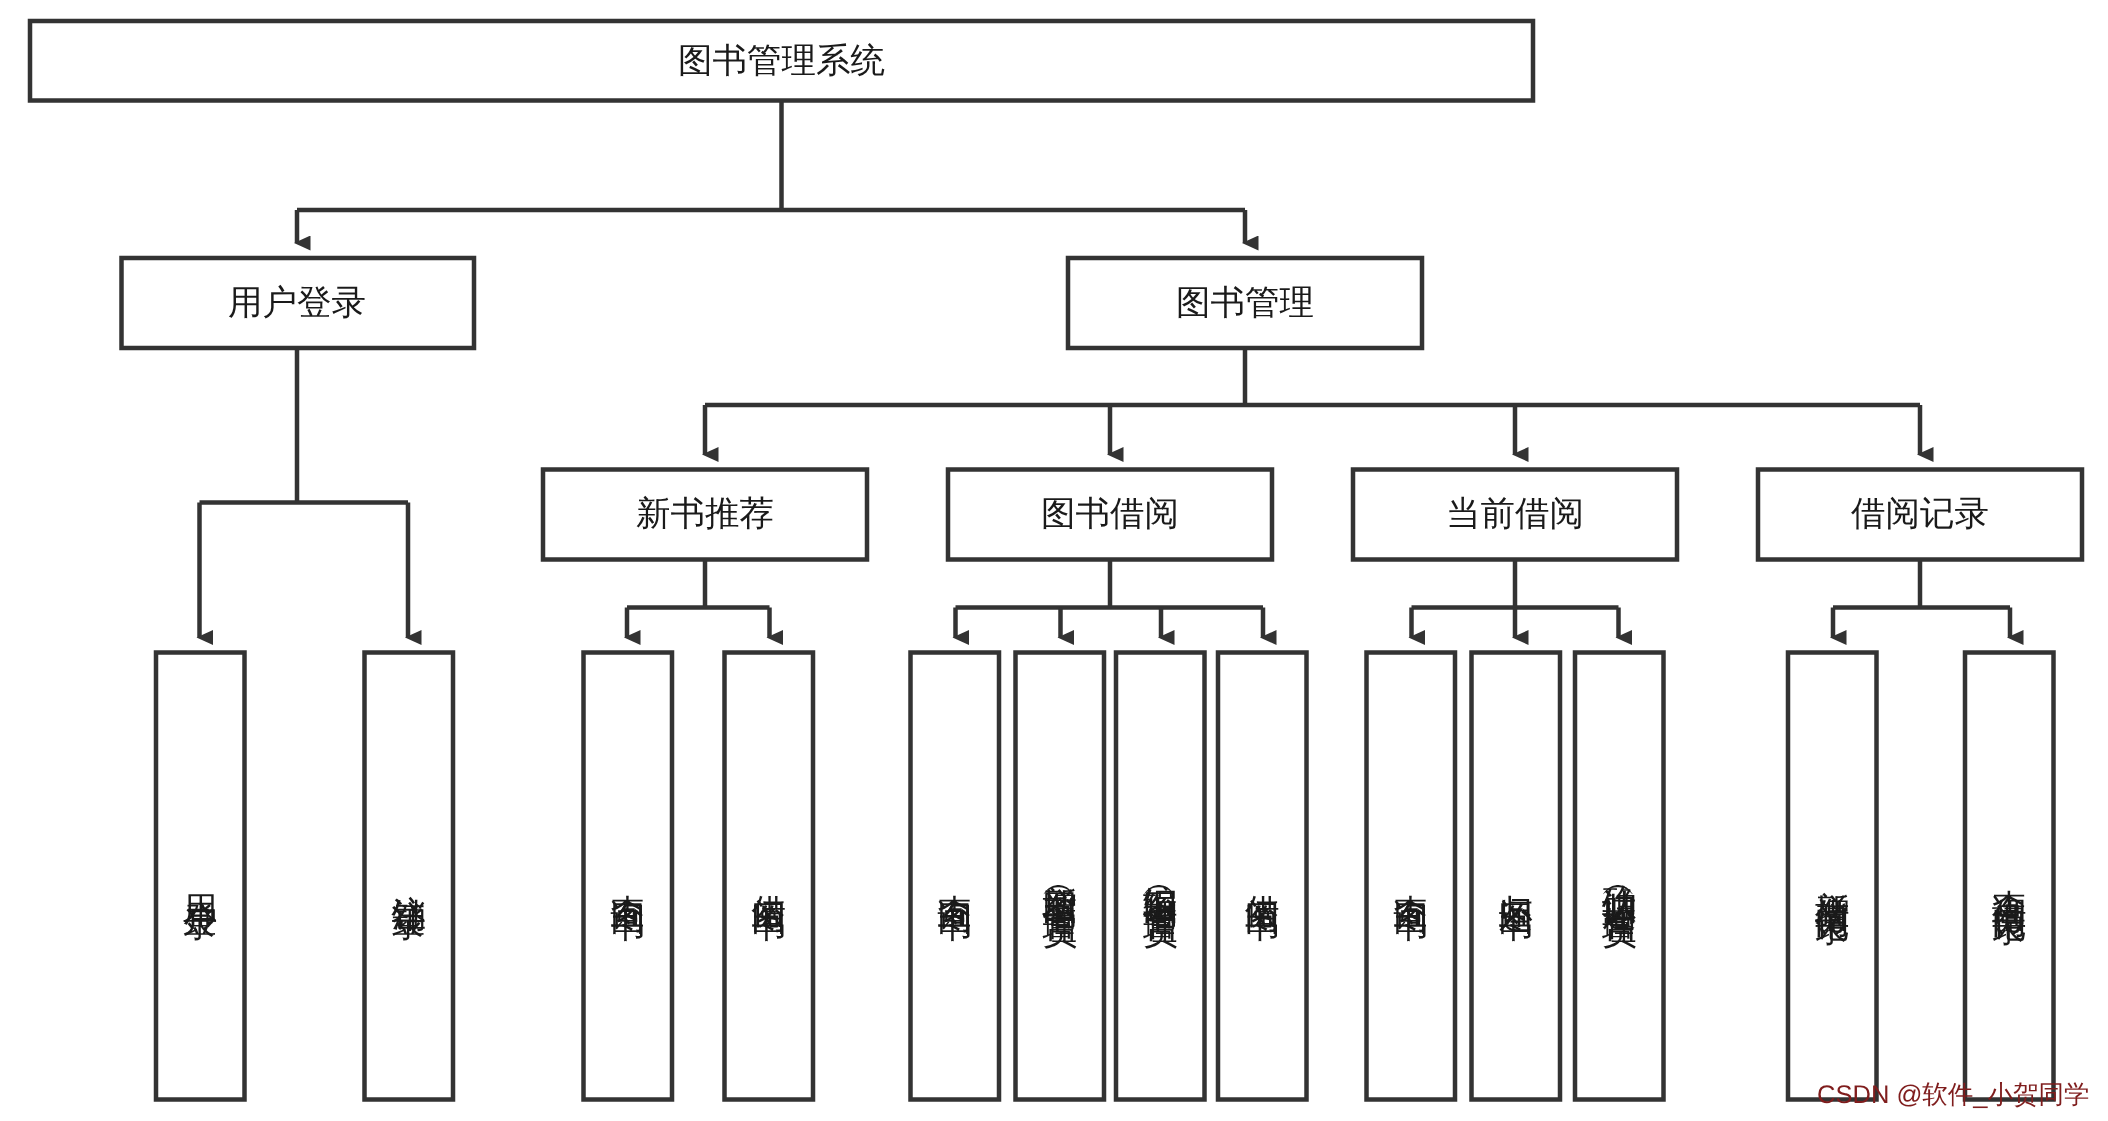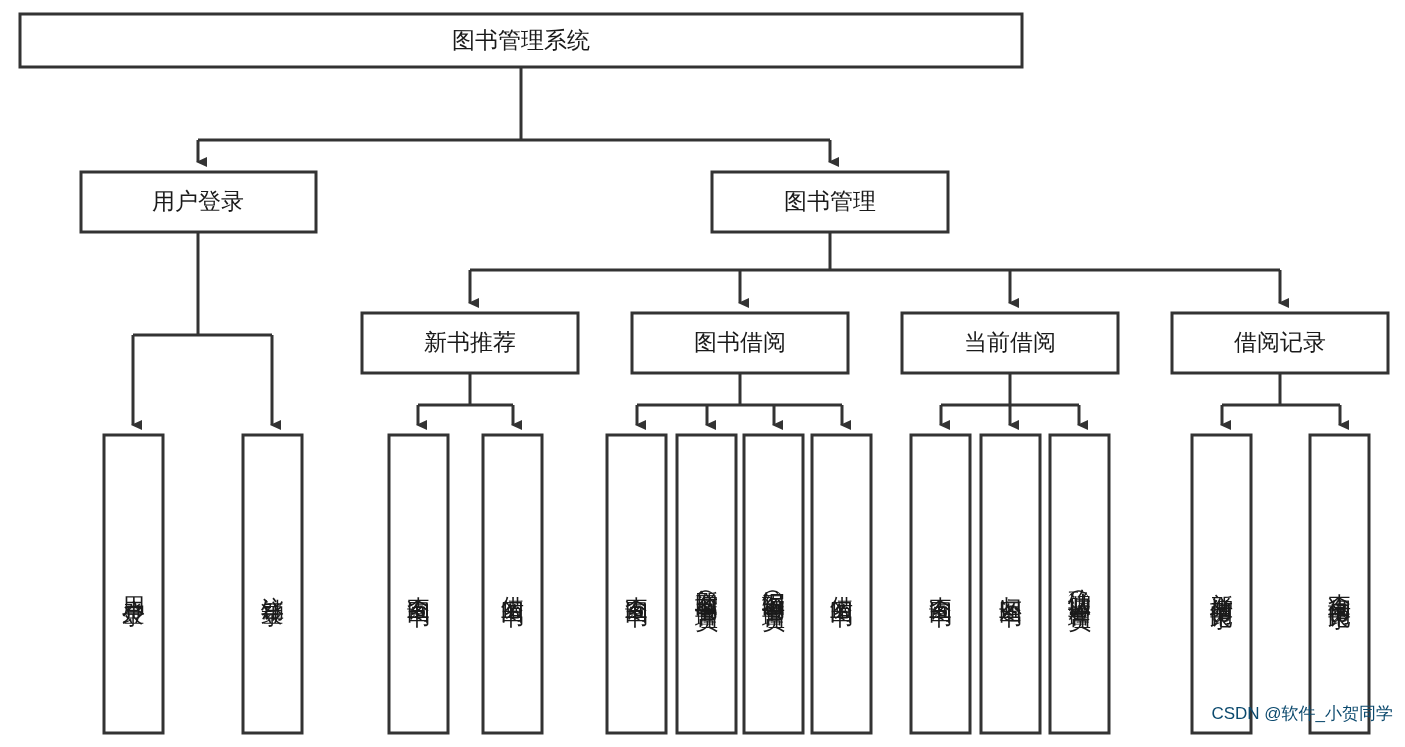--- a/index.html
+++ b/index.html
@@ -42,24 +42,24 @@
   }
   .label-v {
     font-size: 23px;
     writing-mode: vertical-rl;
     text-orientation: upright;
     letter-spacing: 2px;
   }
   .watermark {
     position: absolute;
     right: 12px;
-    bottom: 22px;
+    bottom: 6px;
     font-family: "Liberation Sans", "DejaVu Sans", sans-serif;
     font-size: 17px;
-    color: #0c4a6e;
+    color: #7f1d1d;
     white-space: nowrap;
     pointer-events: none;
   }
 </style>
 </head>
 <body>
 
 <svg id="canvas" viewBox="0 0 1405 747">
   <defs>
     <marker id="arrowhead" markerWidth="12" markerHeight="12" refX="5" refY="9" orient="auto" markerUnits="userSpaceOnUse">

